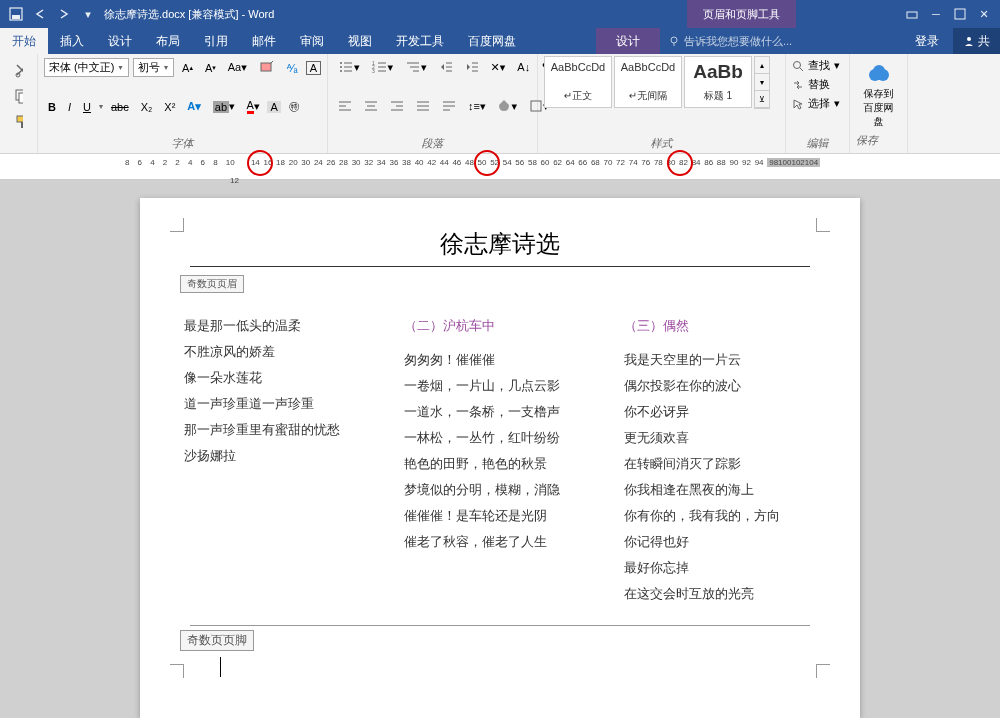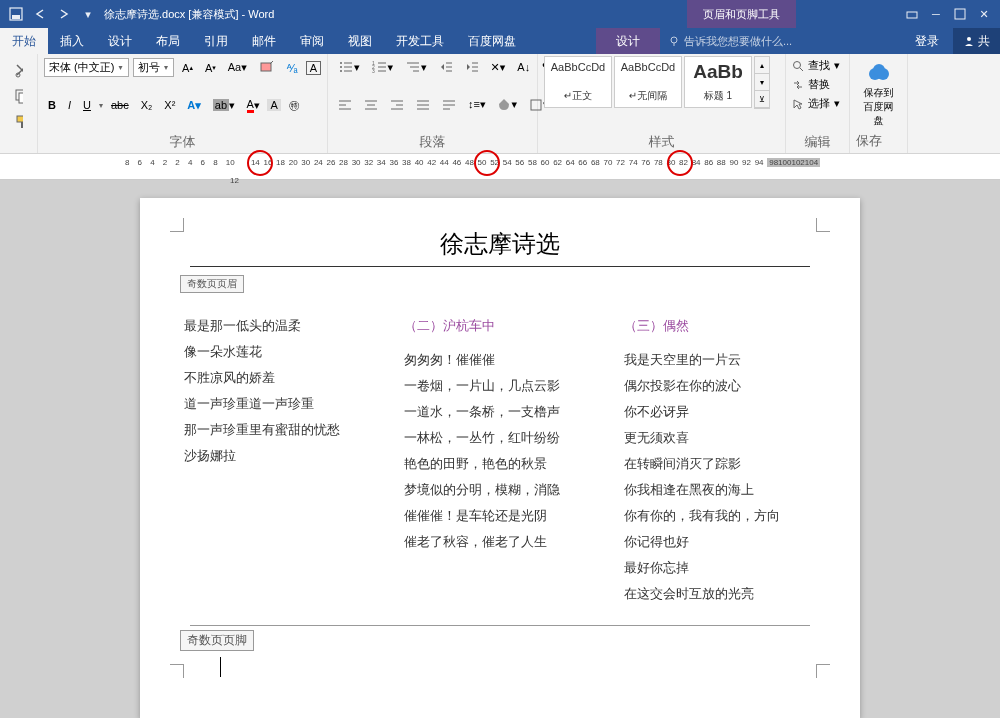--- a/index.html
+++ b/index.html
@@ -16,21 +16,21 @@
 .tab { padding: 0 12px; display: flex; align-items: center; cursor: pointer; }
 .tab.active { background: #f3f3f3; color: #2b579a; }
 .tab.design { background: #5f4b8b; color: #fff; margin-left: 68px; padding: 0 20px; }
 .tab-tell { flex: 1; display: flex; align-items: center; padding: 0 8px; opacity: 0.7; font-size: 11px; }
 .tab-tell svg { margin-right: 4px; }
 .tab-login { padding: 0 14px; display: flex; align-items: center; }
 .tab-share { background: #1e4178; padding: 0 10px; display: flex; align-items: center; }
 
 .ribbon { background: #f3f3f3; height: 100px; display: flex; border-bottom: 1px solid #d4d4d4; font-size: 11px; }
 .group { border-right: 1px solid #e1e1e1; padding: 2px 6px; display: flex; flex-direction: column; justify-content: space-between; }
-.group-label { text-align: center; color: #666; font-size: 13px; padding-top: 2px; }
+.group-label { text-align: center; color: #666; font-size: 11px; padding-top: 2px; font-style: italic; }
 .group-row { display: flex; gap: 4px; align-items: center; margin: 2px 0; }
 .btn { padding: 2px 4px; cursor: pointer; display: flex; align-items: center; justify-content: center; }
 .combo { border: 1px solid #ababab; background: #fff; padding: 1px 4px; font-size: 11px; display: flex; align-items: center; }
 .combo-arrow { margin-left: 4px; font-size: 8px; color: #666; }
 
 .clipboard { width: 38px; }
 .clipboard-icons { display: flex; flex-direction: column; gap: 6px; padding: 4px; }
 
 .font-group { width: 290px; }
 .para-group { width: 210px; }
@@ -416,22 +416,22 @@
 <div class="doc-area">
   <div class="page">
     <span class="corner tl"></span>
     <span class="corner tr"></span>
     <div class="doc-title">徐志摩诗选</div>
     <span class="header-tag">奇数页页眉</span>
     <div class="columns">
       <div class="col">
         <div id="col1-lines">
             <div>最是那一低头的温柔</div>
+            <div>不胜凉风的娇羞</div>
             <div>像一朵水莲花</div>
-            <div>不胜凉风的娇羞</div>
             <div>道一声珍重道一声珍重</div>
             <div>那一声珍重里有蜜甜的忧愁</div>
             <div>沙扬娜拉</div>
           </div>
       </div>
       <div class="col">
         <div class="col-title">（二）沪杭车中</div>
         <div id="col2-lines">
             <div>匆匆匆！催催催</div>
             <div>一卷烟，一片山，几点云影</div>

